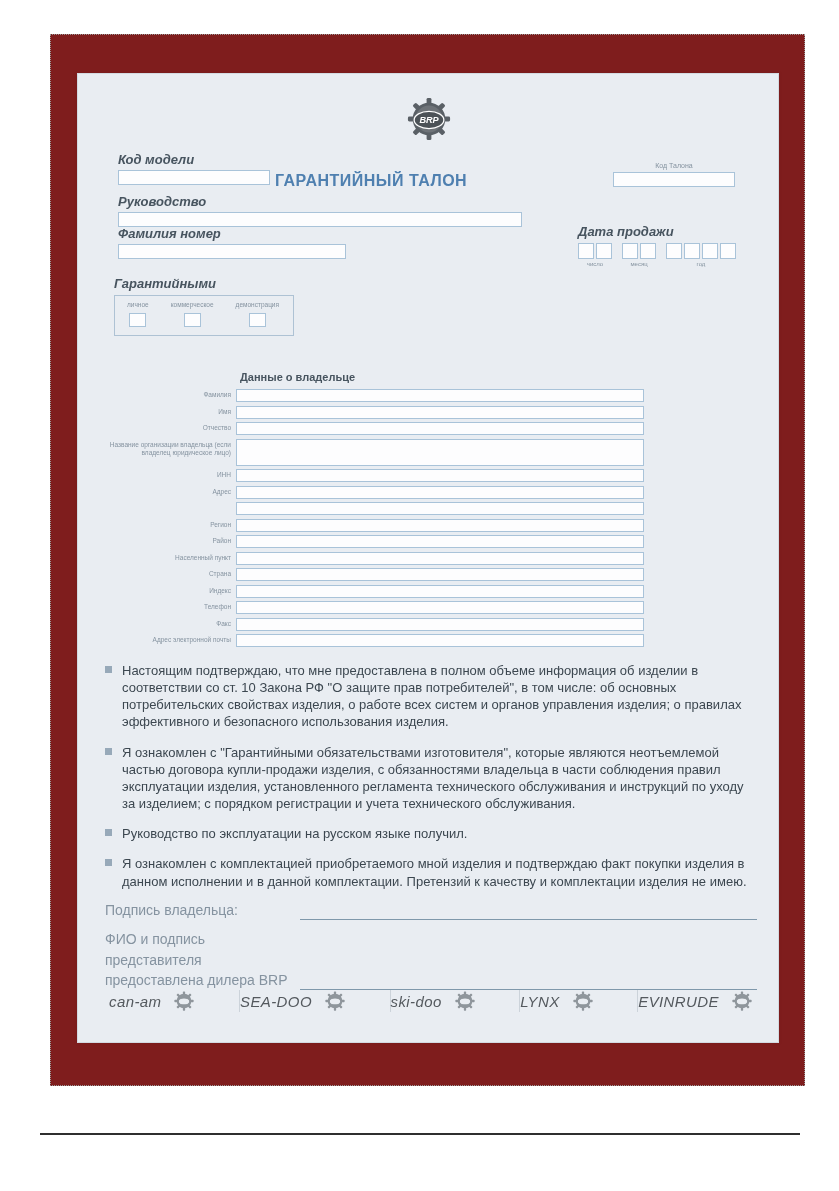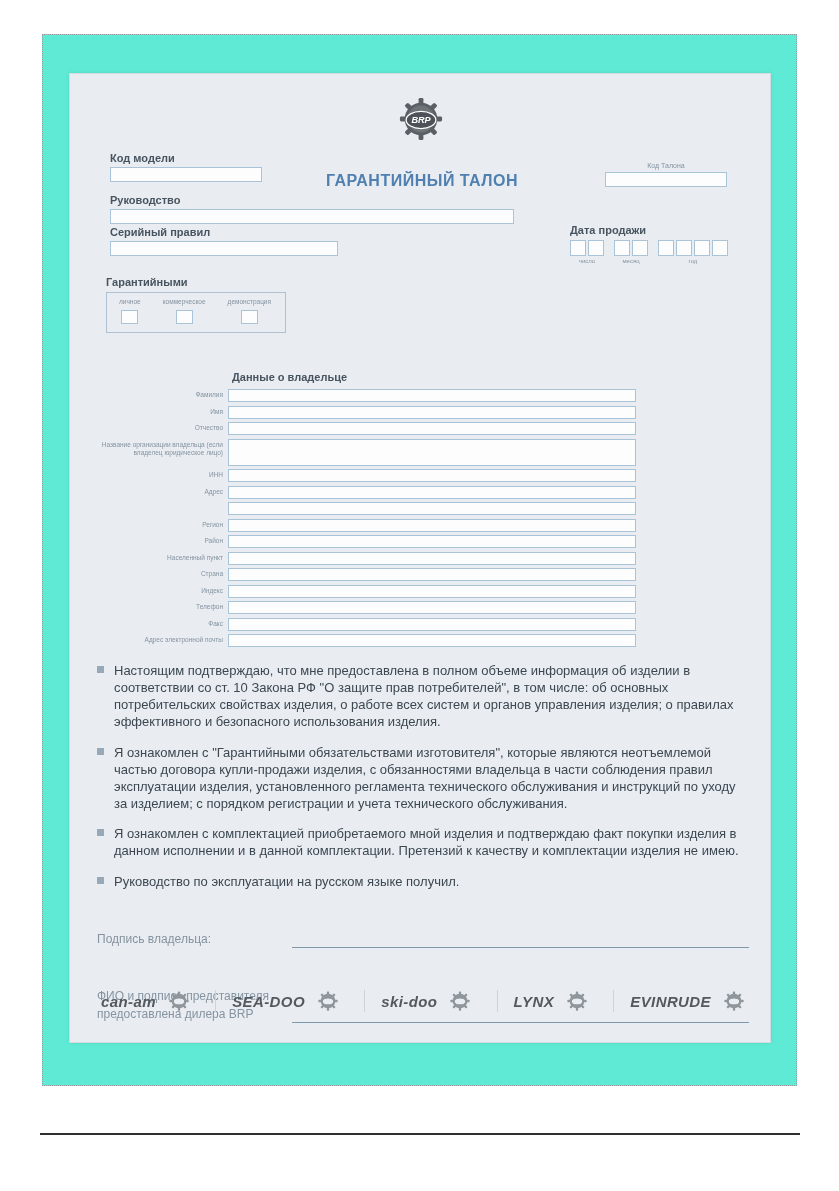--- a/index.html
+++ b/index.html
@@ -3,40 +3,40 @@
 <meta charset="utf-8">
 <style>
   * { box-sizing: border-box; margin: 0; padding: 0; }
   html,body { background:#ffffff; }
   body {
     width: 839px; height: 1191px; position: relative;
     font-family: "Liberation Sans", "DejaVu Sans", sans-serif;
     color: #3c4750;
   }
   .dotted-frame {
-    position: absolute; left: 42px; top: 34px; width: 755px; height: 1052px;
-    border: 1px dotted #9a9a9a; background: #5eead4;
+    position: absolute; left: 50px; top: 34px; width: 755px; height: 1052px;
+    border: 1px dotted #9a9a9a; background: #7f1d1d;
   }
   .card {
     position: absolute; left: 26px; top: 38px; width: 702px; height: 970px;
     background: #e9edf2; border: 1px solid #d3dae1;
     box-shadow: 0 0 4px rgba(0,0,0,0.08);
   }
   .footer-line {
     position: absolute; left: 40px; top: 1133px; width: 760px;
     border-top: 2px solid #2f2f2f;
   }
   .field-box { background:#fdfdfe; border:1px solid #a9c3d9; }
-  .lbl-bold { font-size: 11px; font-weight: bold; color: #47545f; }
+  .lbl-bold { font-size: 13px; font-weight: bold; color: #47545f; font-style: italic; }
   .lbl-tiny { font-size: 7px; color: #8593a0; }
 
   .logo { position: absolute; left: 328px; top: 22px; width:46px; height:46px; }
 
   .title {
-    position: absolute; left: 197px; top: 98px; width: 310px; text-align: center;
+    position: absolute; left: 197px; top: 98px; width: 310px; text-align: left;
     font-size: 16px; font-weight: bold; color: #4f80b0; letter-spacing: .5px;
   }
   .model-code { position: absolute; left: 40px; top: 78px; width: 152px; }
   .model-code .field-box { height: 15px; margin-top: 3px; }
   .coupon-code { position: absolute; left: 535px; top: 88px; width: 122px; text-align: center; }
   .coupon-code .field-box { height: 15px; margin-top: 3px; }
   .name-field { position: absolute; left: 40px; top: 120px; width: 404px; }
   .name-field .field-box { height: 15px; margin-top: 3px; }
   .serial-field { position: absolute; left: 40px; top: 152px; width: 228px; }
   .serial-field .field-box { height: 15px; margin-top: 3px; }
@@ -60,27 +60,27 @@
   .owner-inputs { flex: 1; display: flex; flex-direction: column; gap: 3.5px; }
   .owner-input { height: 13px; }
   .owner-input.tall { height: 27px; }
 
   .statements { position: absolute; left: 27px; top: 588px; width: 652px; }
   .statement { position: relative; padding-left: 17px; font-size: 13px; color: #3c4750; line-height: 1.32; margin-bottom: 13px; }
   .bullet { position: absolute; left: 0; top: 4px; width: 7px; height: 7px; background: #97a9b9; }
 
   .signatures { position: absolute; left: 27px; top: 826px; width: 652px; }
   .sig-row { display: flex; align-items: flex-end; margin-bottom: 9px; }
-  .sig-label { width: 195px; font-size: 12px; color: #8593a0; line-height: 1.45; margin-top: 31px; }
+  .sig-label { width: 195px; font-size: 14px; color: #8593a0; line-height: 1.45; }
   .sig-line { flex: 1; border-bottom: 1px solid #7f98ab; height: 12px; }
 
   .brands { position: absolute; left: 27px; top: 916px; width: 652px; display: flex; justify-content: space-between; align-items: center; }
   .brand { display: flex; align-items: center; gap: 12px; padding: 0 4px; }
-  .brand + .brand { border-left: 1px solid #ccd3da; padding-left: 16px; }
-  .brand-name { font-style: italic; font-weight: bold; font-size: 15px; color: #54595e; letter-spacing: .4px; }
+  .brand + .brand { border-left: 1px solid #ccd3da; padding-left: 0; }
+  .brand-name { font-style: italic; font-weight: normal; font-size: 15px; color: #54595e; letter-spacing: .4px; }
   .brand-gear { width: 22px; height: 22px; display: inline-block; }
 </style>
 </head>
 <body>
 
 <div class="dotted-frame">
   <div class="card">
 
     <div class="logo">
       <svg width="46" height="46" viewBox="0 0 48 48">
@@ -114,21 +114,21 @@
       <div class="lbl-tiny">Код Талона</div>
       <div class="field-box"></div>
     </div>
 
     <div class="name-field">
       <div class="lbl-bold">Руководство</div>
       <div class="field-box"></div>
     </div>
 
     <div class="serial-field">
-      <div class="lbl-bold">Серийный правил</div>
+      <div class="lbl-bold">Фамилия номер</div>
       <div class="field-box"></div>
     </div>
 
     <div class="sale-date">
       <div class="lbl-bold">Дата продажи</div>
       <div class="date-groups">
           <div class="date-group">
             <div class="date-cells">
               <div class="date-cell field-box"></div>
               <div class="date-cell field-box"></div>
@@ -259,22 +259,22 @@
             <div class="owner-inputs">
               <div class="owner-input field-box"></div>
             </div>
           </div>
         </div>
     </div>
 
     <div class="statements">
         <div class="statement"><span class="bullet"></span><span class="statement-text">Настоящим подтверждаю, что мне предоставлена в полном объеме информация об изделии в соответствии со ст. 10 Закона РФ "О защите прав потребителей", в том числе: об основных потребительских свойствах изделия, о работе всех систем и органов управления изделия; о правилах эффективного и безопасного использования изделия.</span></div>
         <div class="statement"><span class="bullet"></span><span class="statement-text">Я ознакомлен с "Гарантийными обязательствами изготовителя", которые являются неотъемлемой частью договора купли-продажи изделия, с обязанностями владельца в части соблюдения правил эксплуатации изделия, установленного регламента технического обслуживания и инструкций по уходу за изделием; с порядком регистрации и учета технического обслуживания.</span></div>
+        <div class="statement"><span class="bullet"></span><span class="statement-text">Руководство по эксплуатации на русском языке получил.</span></div>
         <div class="statement"><span class="bullet"></span><span class="statement-text">Я ознакомлен с комплектацией приобретаемого мной изделия и подтверждаю факт покупки изделия в данном исполнении и в данной комплектации. Претензий к качеству и комплектации изделия не имею.</span></div>
-        <div class="statement"><span class="bullet"></span><span class="statement-text">Руководство по эксплуатации на русском языке получил.</span></div>
       </div>
 
     <div class="signatures">
         <div class="sig-row">
           <div class="sig-label">Подпись владельца:</div>
           <div class="sig-line"></div>
         </div>
         <div class="sig-row">
           <div class="sig-label">ФИО и подпись представителя предоставлена дилера BRP</div>
           <div class="sig-line"></div>

